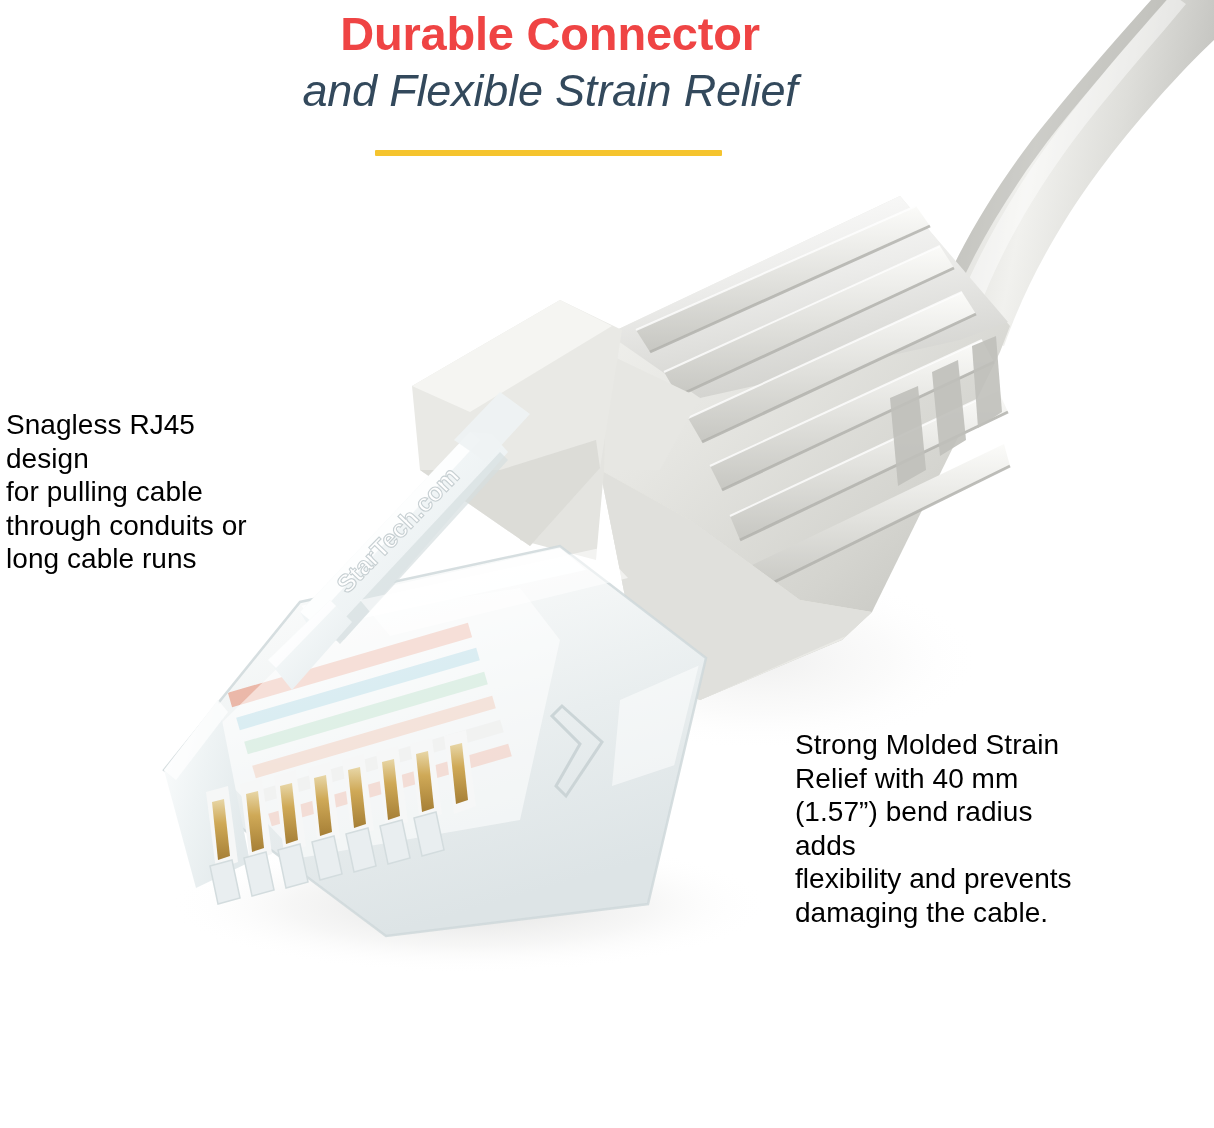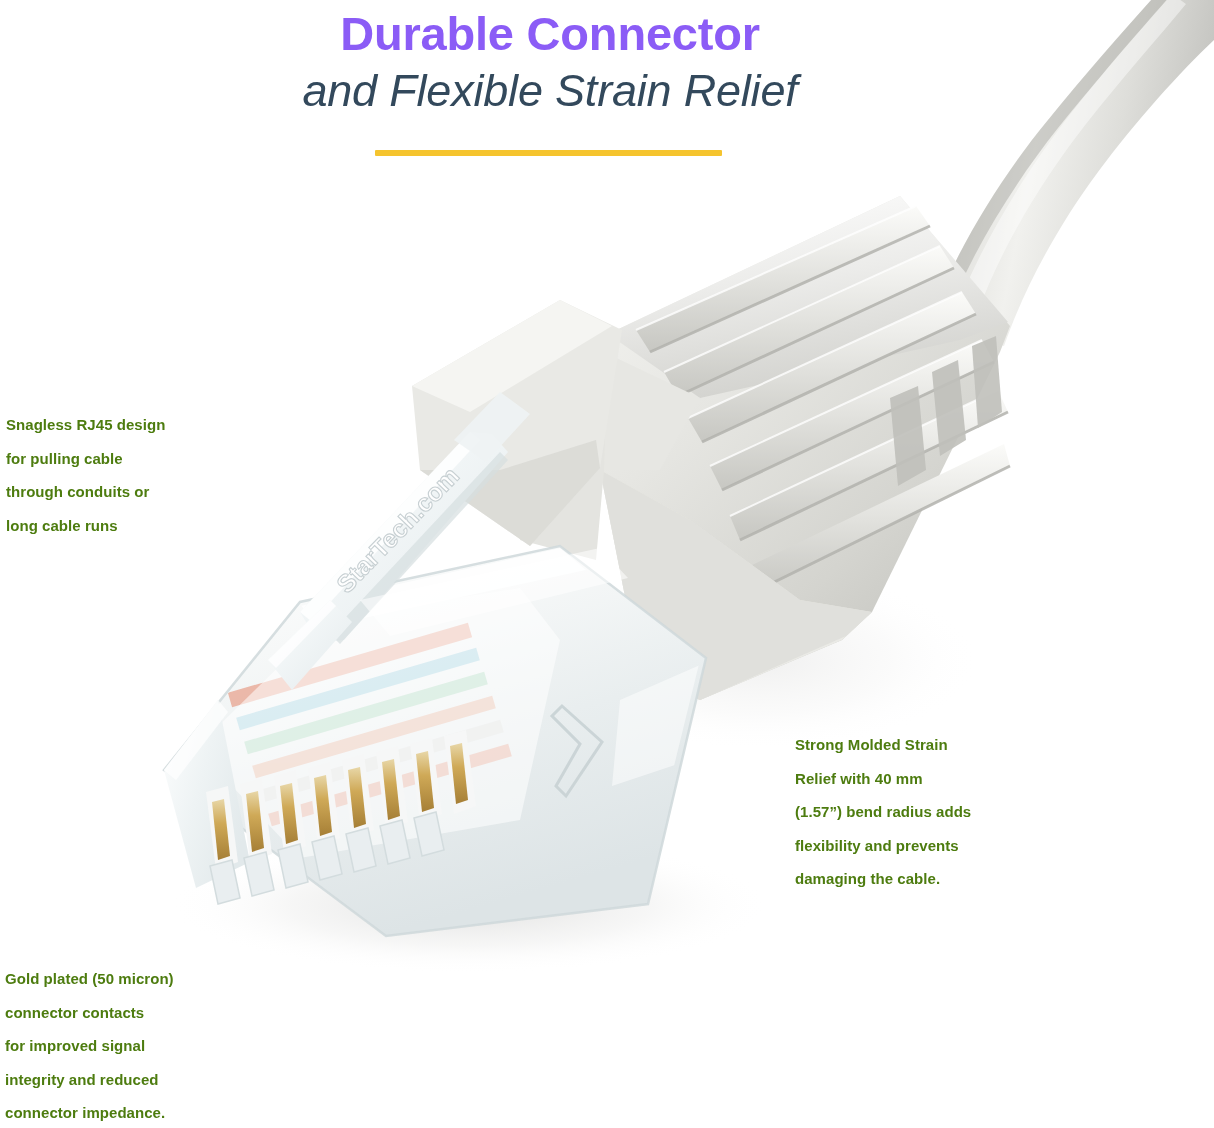--- a/index.html
+++ b/index.html
@@ -21,21 +21,21 @@
   #heading {
     position: absolute;
     left: 0;
     top: 0;
     width: 1100px;
     text-align: center;
     z-index: 40;
   }
   #title-line-1 {
     display: block;
-    color: #8b5cf6;
+    color: #ef4444;
     font-size: 47px;
     line-height: 56px;
     font-weight: 600;
     letter-spacing: -0.2px;
     padding-top: 6px;
     white-space: nowrap;
   }
   #title-line-2 {
     display: block;
     color: #33495c;
@@ -53,24 +53,24 @@
     width: 347px;
     height: 6px;
     background: #f5c42e;
     border-radius: 1px;
     z-index: 41;
   }
 
   
   .callout {
     position: absolute;
-    color: #4d7c0f;
-    font-size: 15px;
+    color: #000000;
+    font-size: 28px;
     line-height: 33.5px;
-    font-weight: 700;
+    font-weight: 400;
     letter-spacing: 0.05px;
     z-index: 40;
     white-space: pre-line;
   }
   #callout-snagless { left: 6px;   top: 408px; width: 268px; }
   #callout-strain   { left: 795px; top: 728px; width: 300px; }
   #callout-gold     { left: 5px;   top: 962px; width: 300px; }
 
   
   #product-photo {
@@ -301,19 +301,14 @@
 for pulling cable
 through conduits or
 long cable runs</div>
 
   <div class="callout" id="callout-strain">Strong Molded Strain
 Relief with 40 mm
 (1.57”) bend radius adds
 flexibility and prevents
 damaging the cable.</div>
 
-  <div class="callout" id="callout-gold">Gold plated (50 micron)
-connector contacts
-for improved signal
-integrity and reduced
-connector impedance.</div>
 
 </div>
 
 </body></html>

